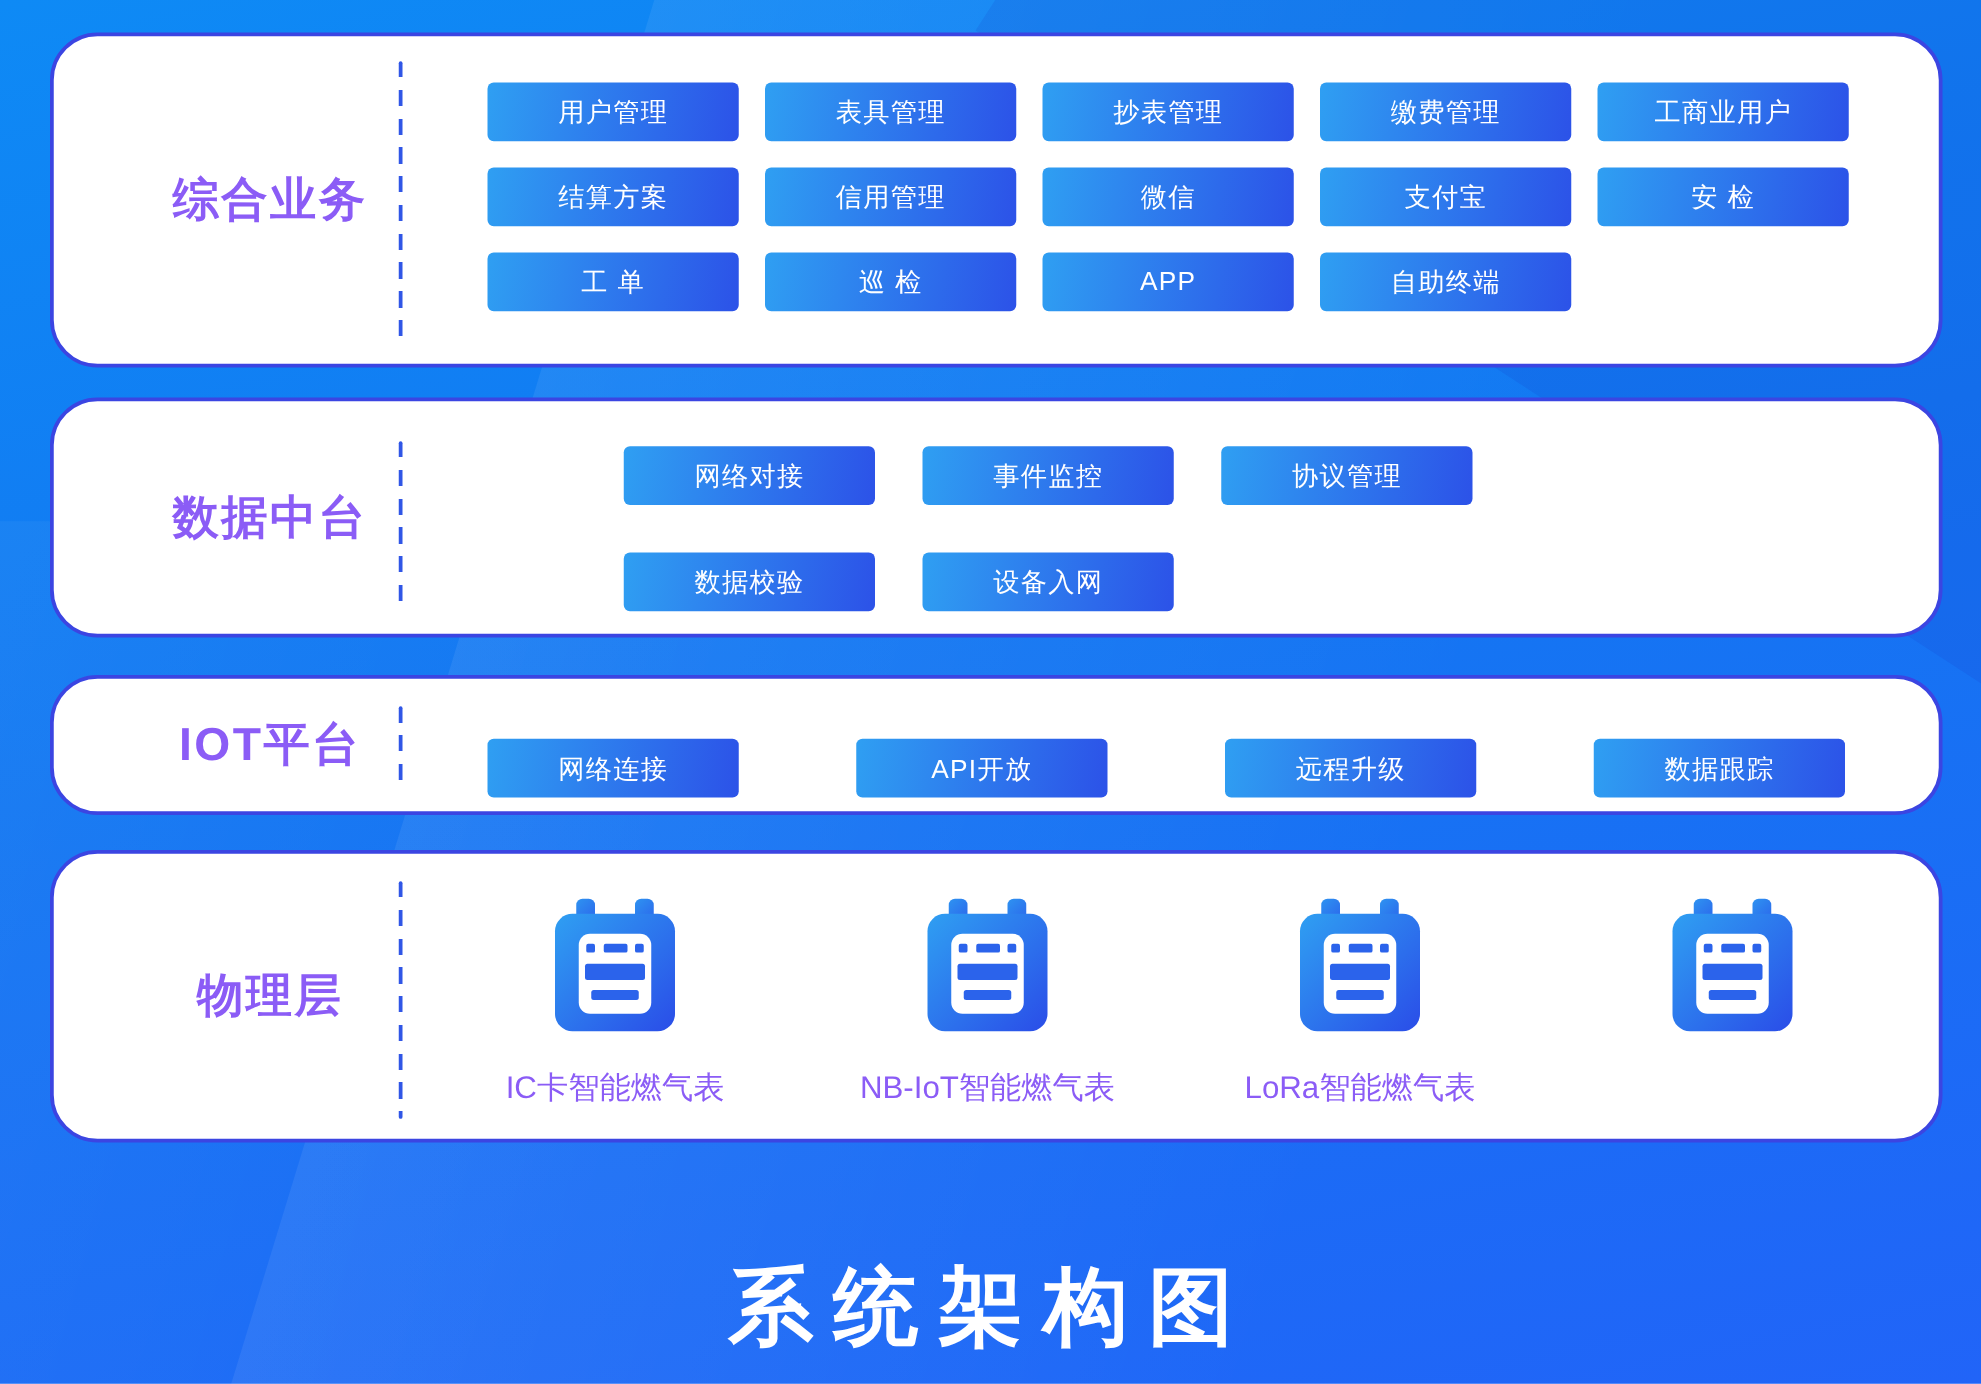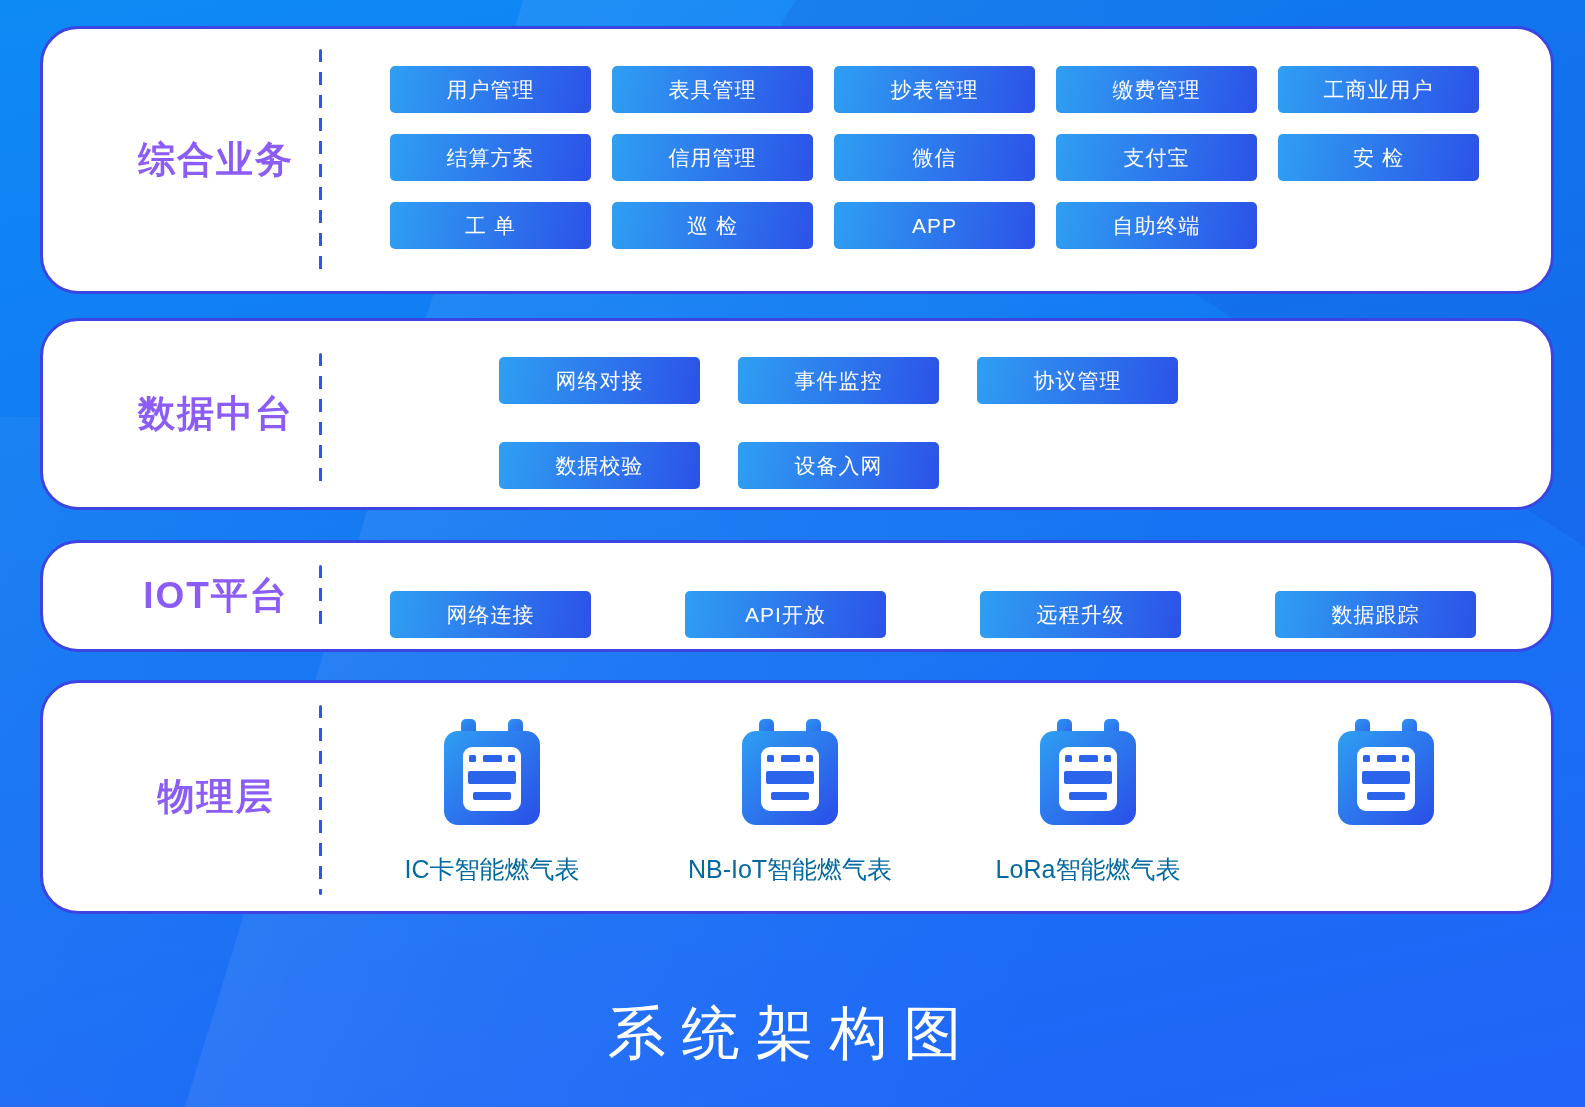--- a/index.html
+++ b/index.html
@@ -66,21 +66,21 @@
   .btn {
     height:47px; border-radius:5px;
     background:linear-gradient(100deg,#2F9FF2 0%,#2C52E8 100%);
     color:#ffffff; font-size:21px; letter-spacing:1px;
     display:flex; align-items:center; justify-content:center;
     cursor:pointer;
   }
 
   .devices { position:absolute; left:300px; top:36px; display:flex; }
   .device { width:298px; text-align:center; }
-  .device-label { margin-top:28px; color:#0369a1; font-size:25px; }
+  .device-label { margin-top:28px; color:#8b5cf6; font-size:25px; }
 
   .meter { position:relative; width:96px; height:106px; margin:0 auto; }
   .meter .tab {
     position:absolute; top:0; width:15px; height:26px; border-radius:5px;
     background:linear-gradient(135deg,#2E93F1,#2B5BEA);
   }
   .meter .tab-left  { left:17px; }
   .meter .tab-right { right:17px; }
   .meter .meter-body {
     position:absolute; top:12px; left:0; width:96px; height:94px; border-radius:14px;
@@ -93,23 +93,23 @@
   .meter .dotrow {
     position:absolute; top:8px; left:6px; right:6px; height:7px;
     display:flex; justify-content:space-between; align-items:center;
   }
   .meter .dot-s  { width:7px;  height:7px; background:#2B63EB; border-radius:1.5px; }
   .meter .dot-m  { width:19px; height:7px; background:#2B63EB; border-radius:1.5px; }
   .meter .bar-wide { position:absolute; top:24px; left:5px;  right:5px;  height:13px; background:#2B63EB; border-radius:2px; }
   .meter .bar-mid  { position:absolute; top:45px; left:10px; right:10px; height:8px;  background:#2B63EB; border-radius:2px; }
 
   .page-title {
-    position:absolute; left:0; right:0; top:988px; height:92px; margin:0;
+    position:absolute; left:0; right:0; top:988px; height:92px; margin:12px;
     display:flex; align-items:center; justify-content:center;
-    color:#ffffff; font-size:58px; font-weight:normal; letter-spacing:16px;
+    color:#ffffff; font-size:68px; font-weight:bold; letter-spacing:16px;
   }
 </style>
 </head>
 <body>
 
 <div class="stage">
   <div class="streak streak-a"></div>
   <div class="streak streak-b"></div>
   <div class="streak streak-c"></div>
 

